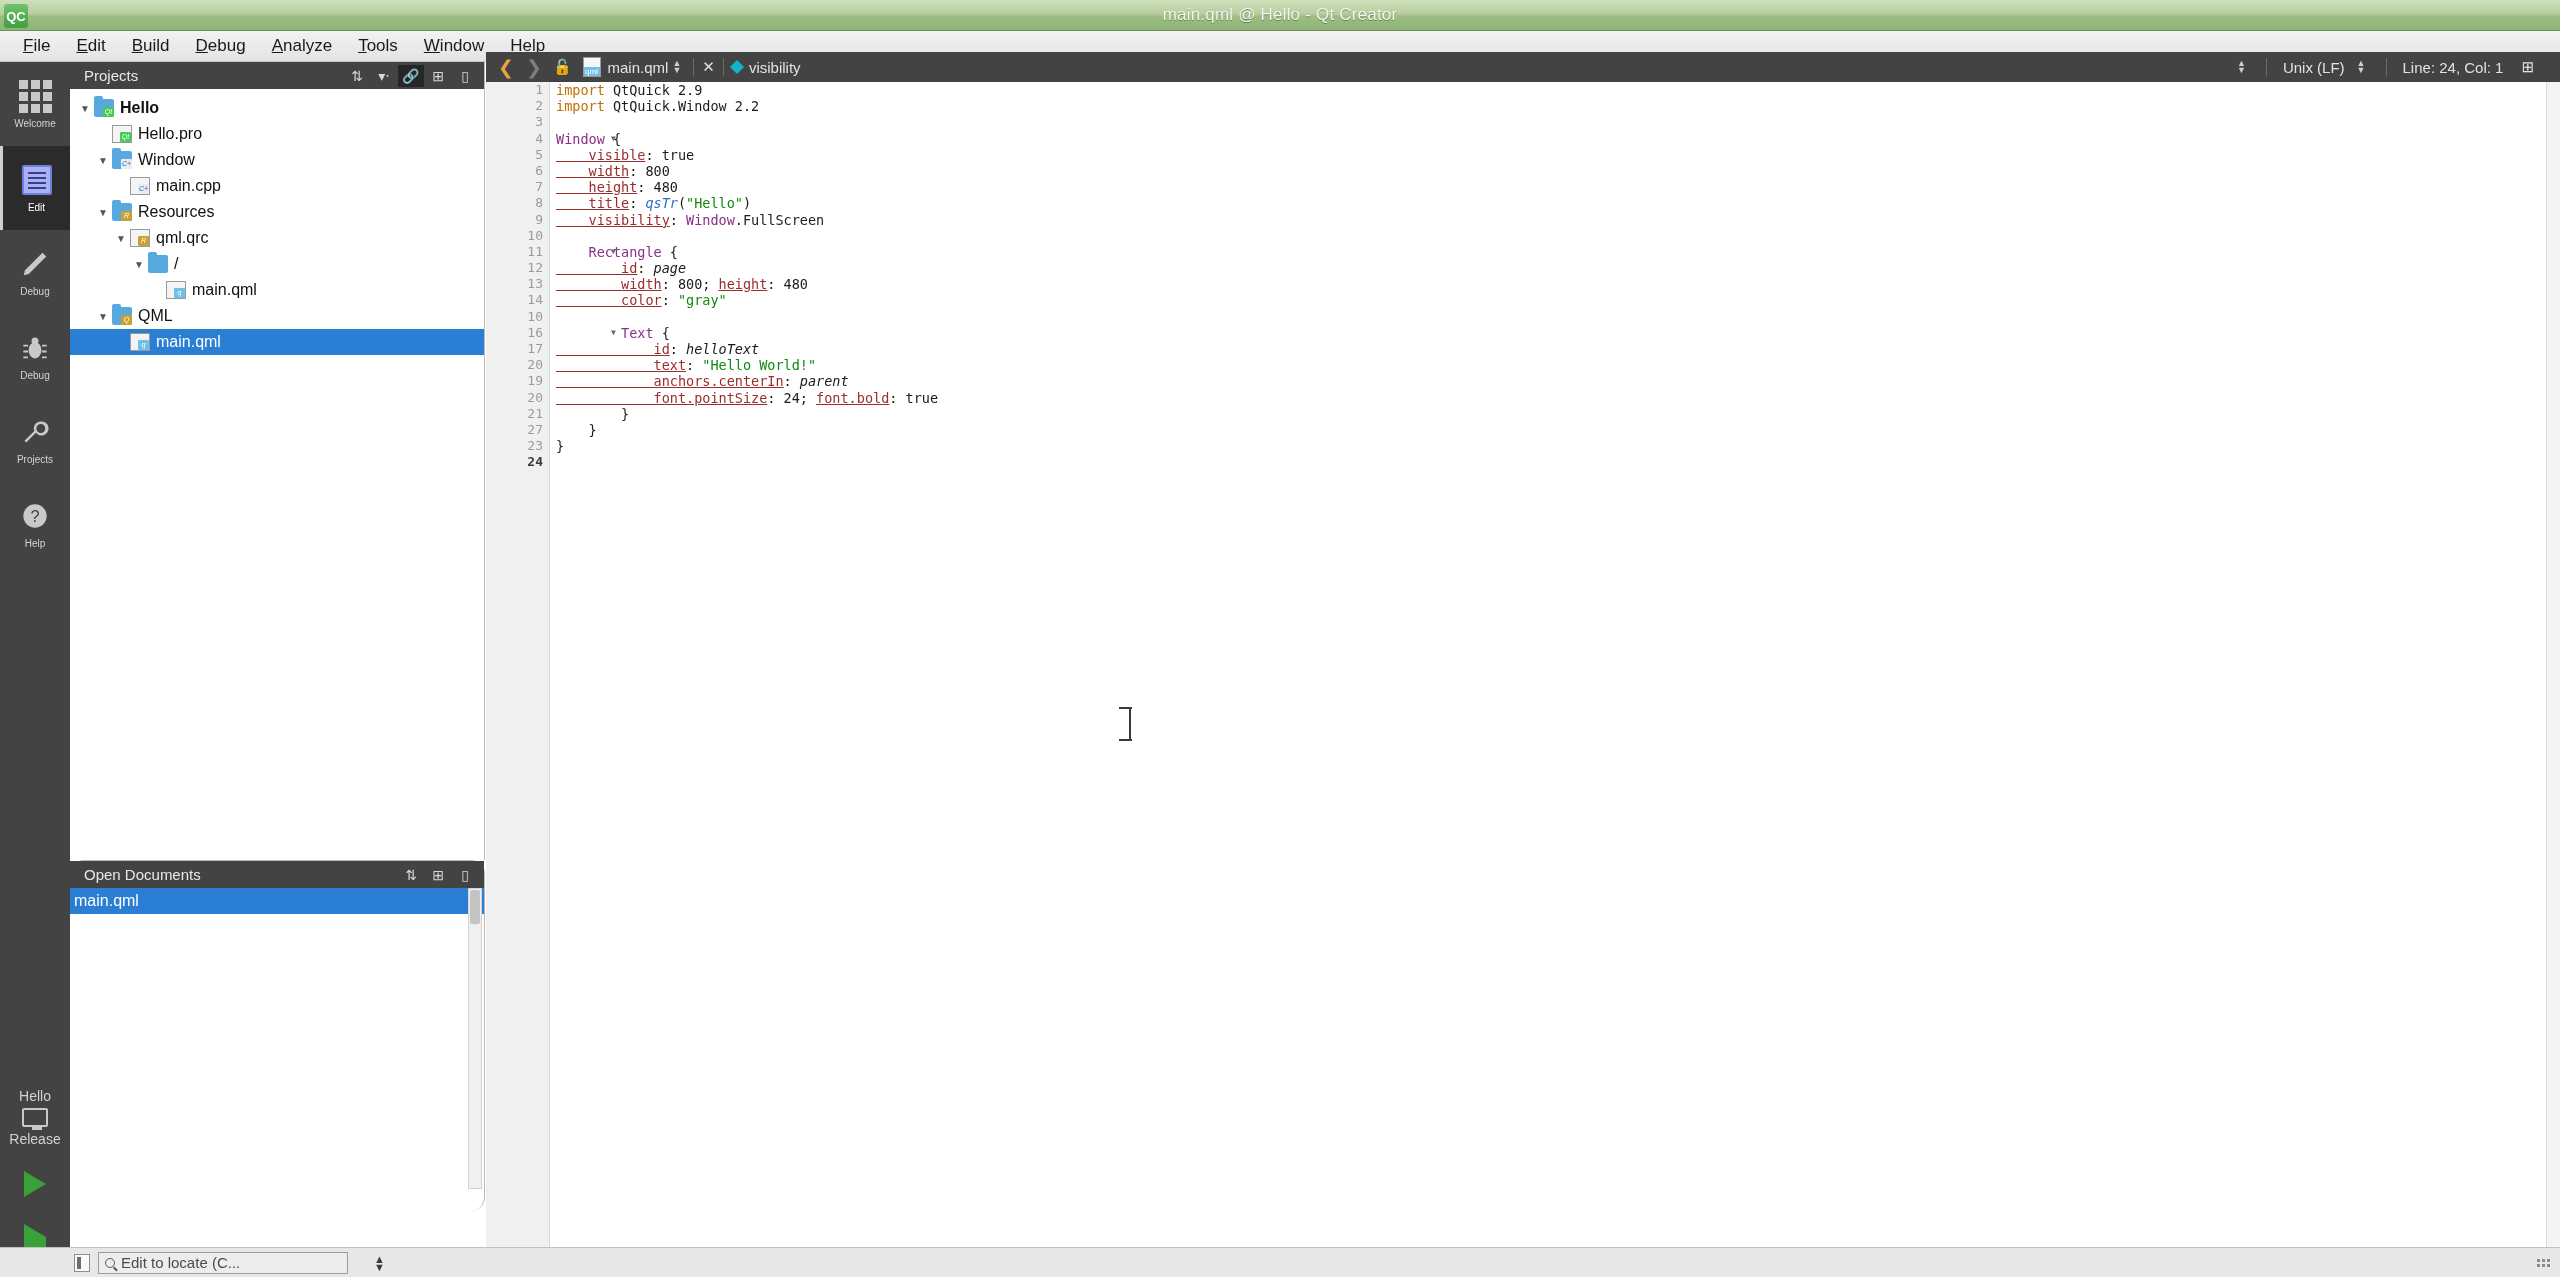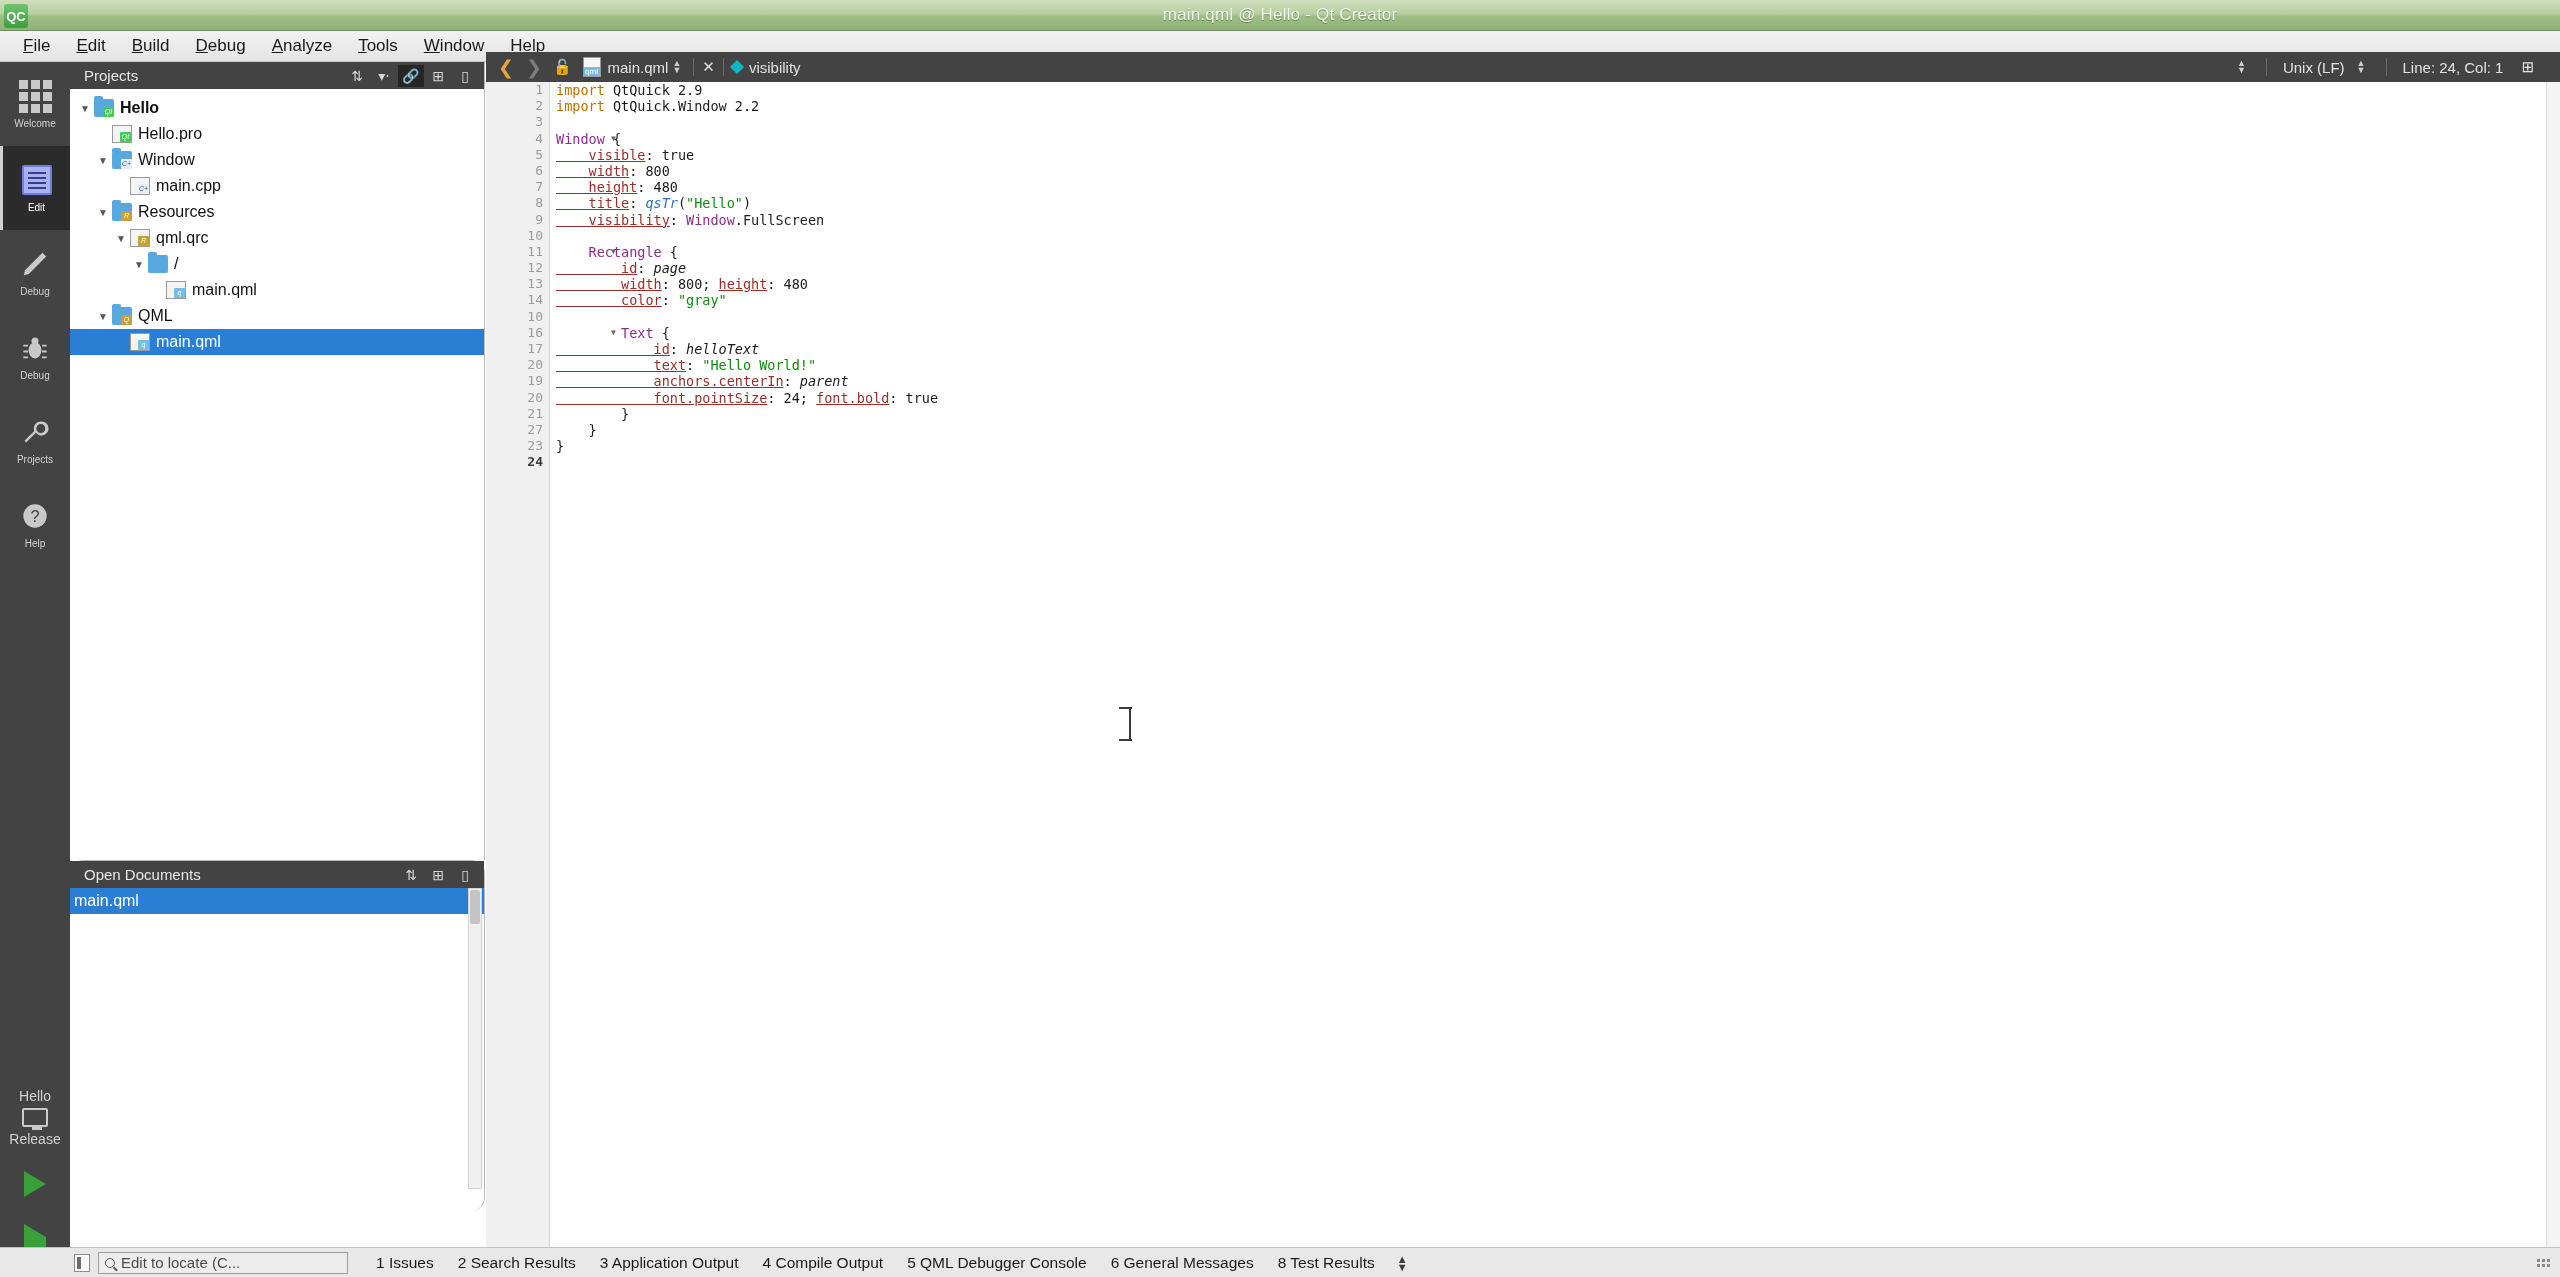--- a/index.html
+++ b/index.html
@@ -480,21 +480,20 @@
     </div>
   <div class="ed-scrollbar"></div>
 </div>
 
 <div id="statusbar">
   <span class="sb-toggle"></span>
   <span class="locator">
     <span class="mag"></span>
     <span>Edit to locate (C...</span>
   </span>
-  <span id="sb-panes"><span class="sb-item">1 Issues</span><span class="sb-item">2 Search Results</span><span class="sb-item">3 Application Output</span><span class="sb-item">4 Compile Output</span><span class="sb-item">5 QML Debugger Console</span><span class="sb-item">6 General Messages</span><span class="sb-item">8 Test Results</span></span>
   <span class="sb-updown">
       <b>▲</b>
       <b>▼</b>
     </span>
   <span class="sb-right">
     <span class="sb-dots">
         <i></i>
         <i></i>
         <i></i>
         <i></i>

